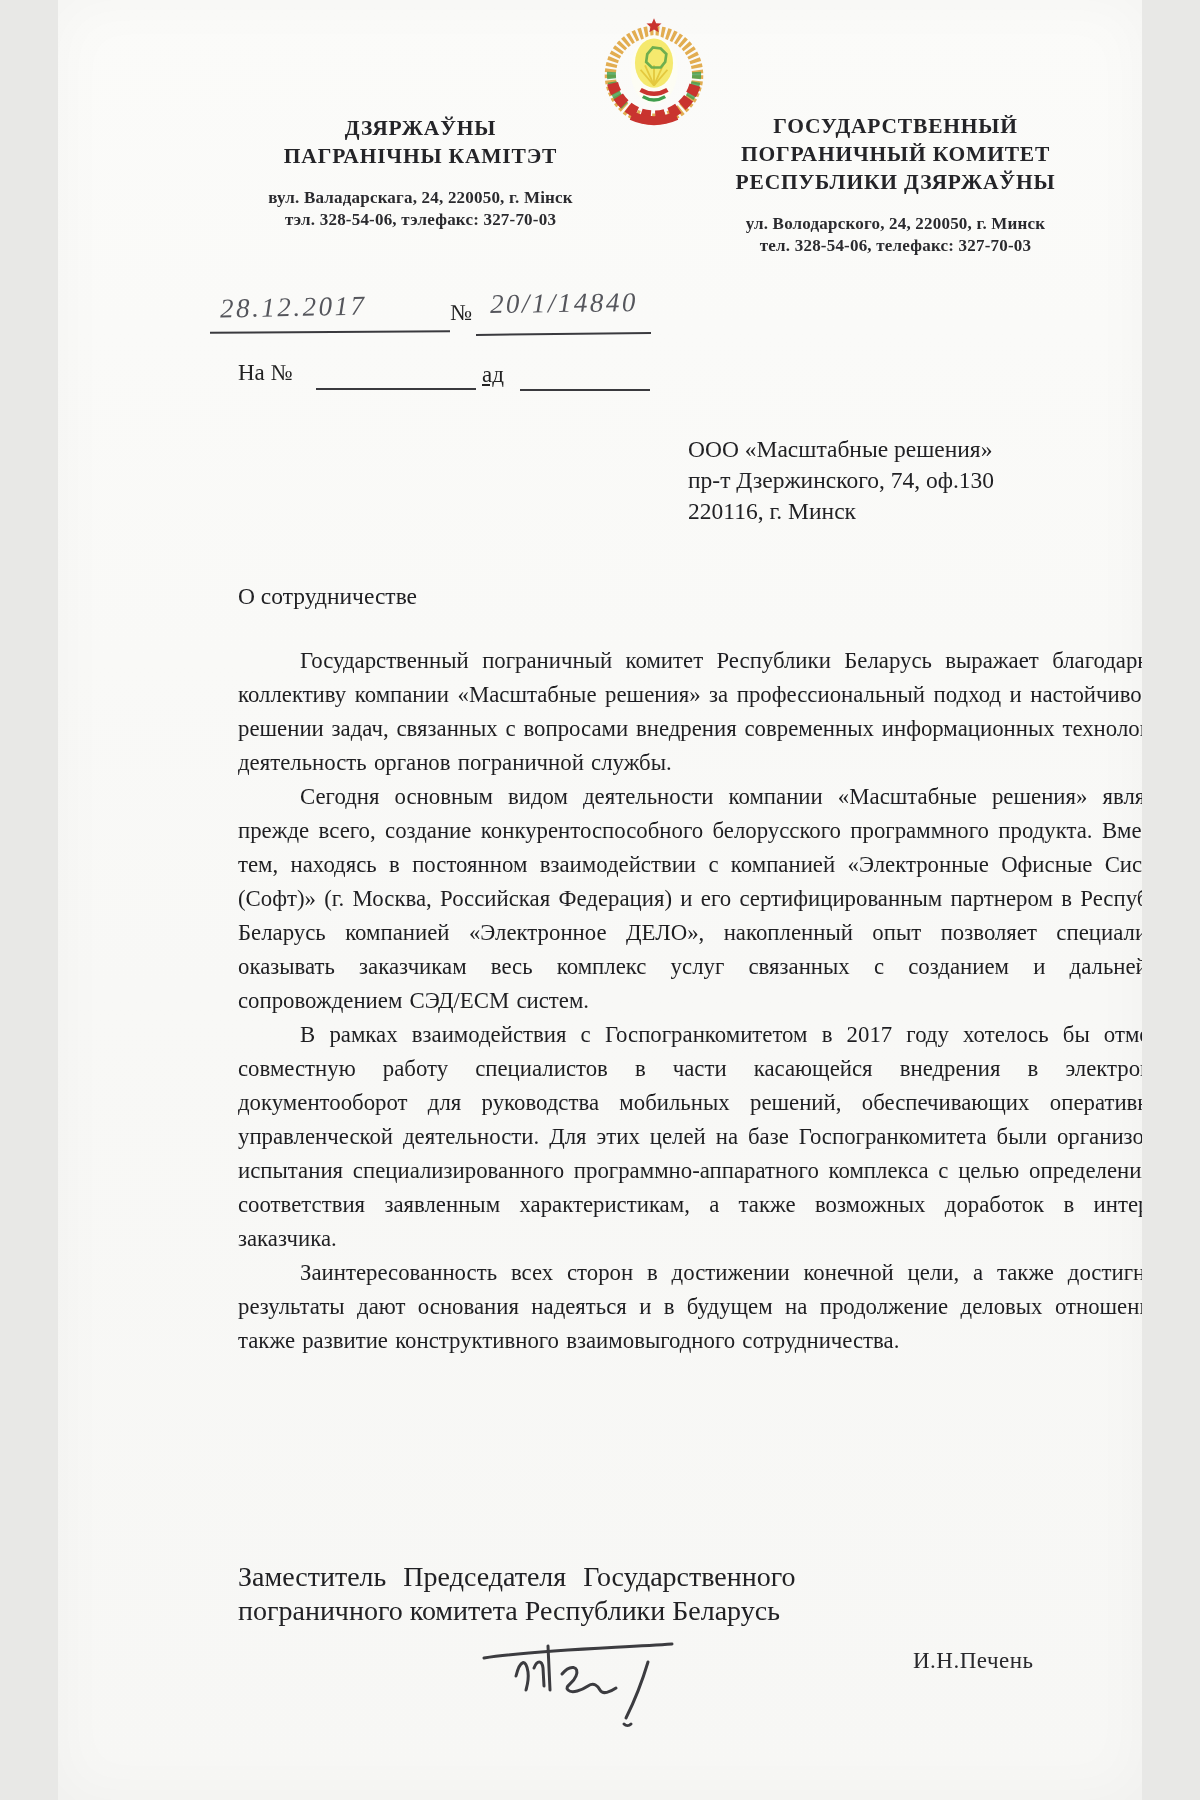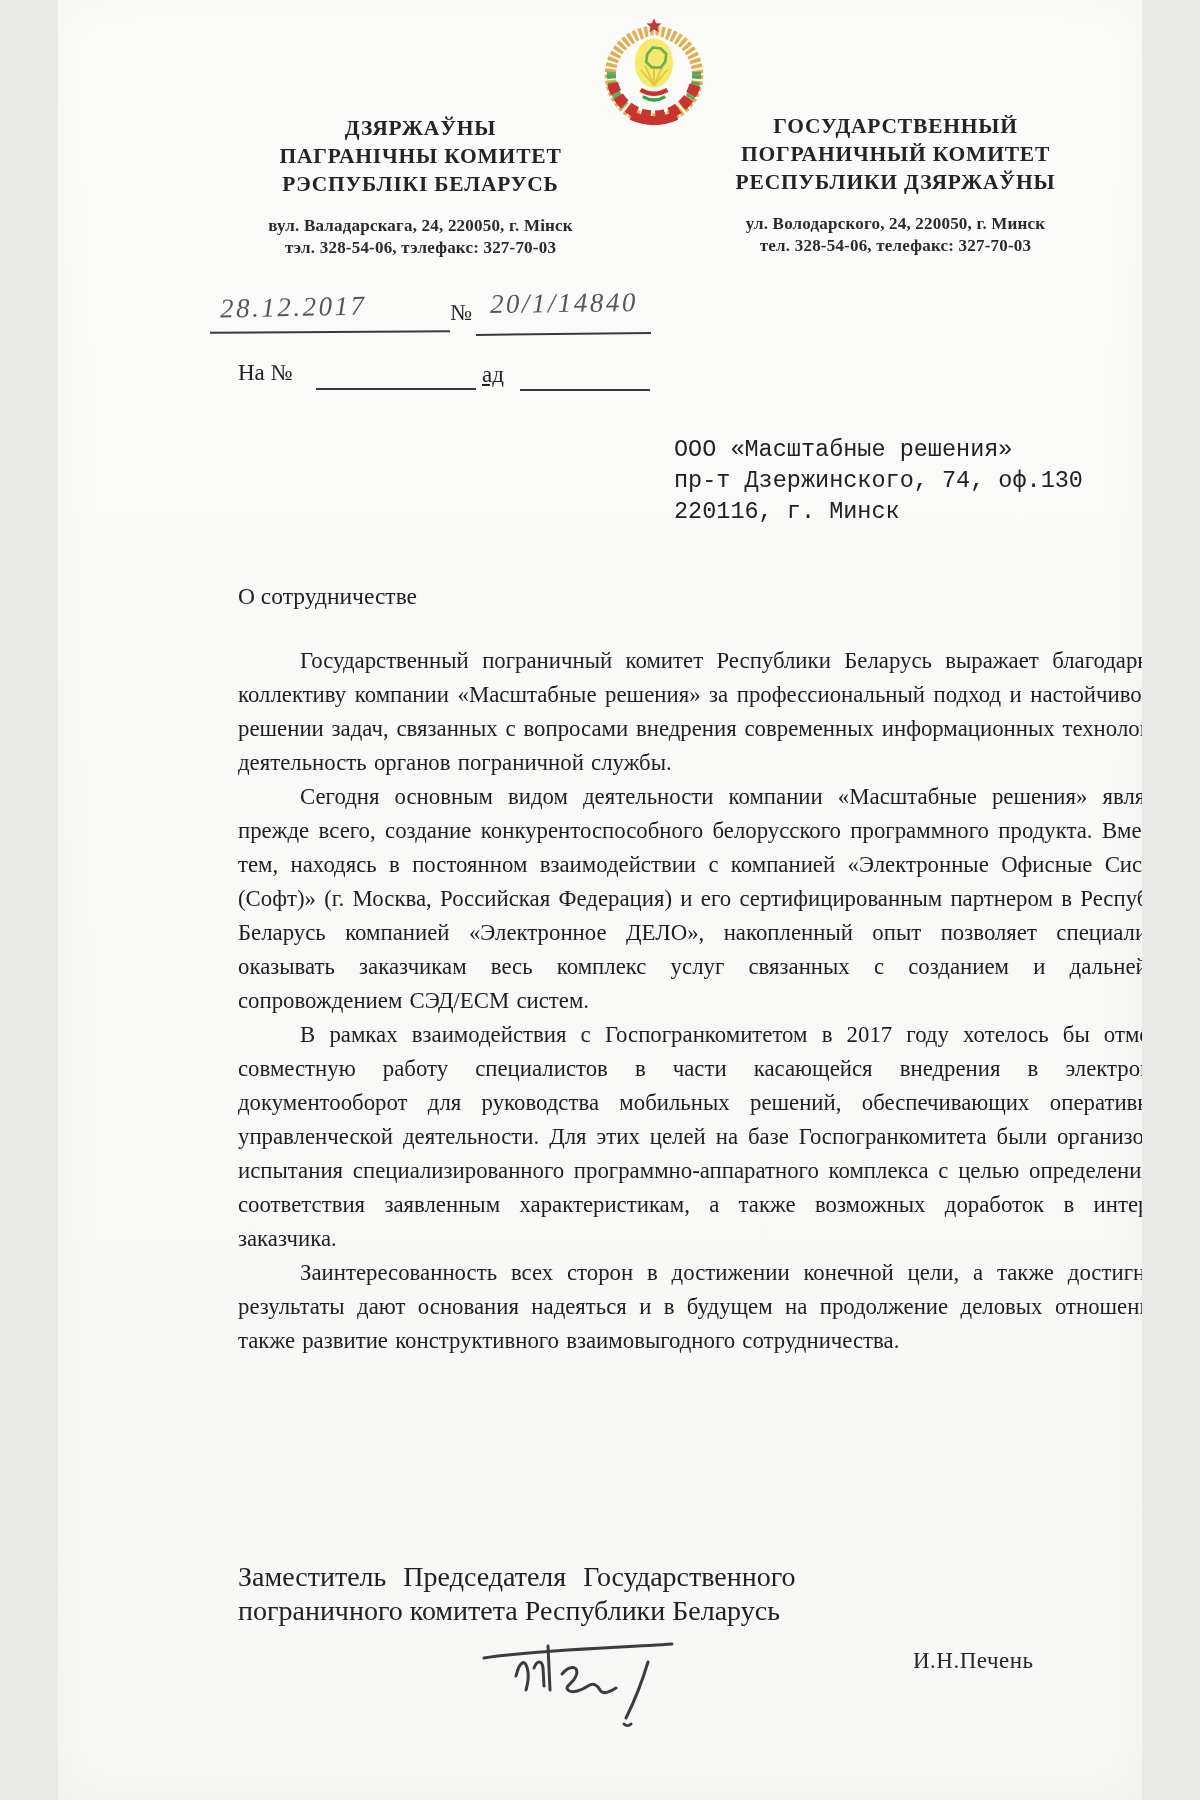--- a/index.html
+++ b/index.html
@@ -48,22 +48,22 @@
   .rule{ position:absolute; height:0; border-bottom:2px solid #3a3a3e; }
   .rule-date{ left:152px; top:331px; width:240px; transform:rotate(-0.3deg);}
   .rule-num{ left:418px; top:333px; width:175px; transform:rotate(-0.6deg);}
   .num-sign{ left:392px; top:300px; }
   .reply-label{ left:180px; top:360px; }
   .rule-reply1{ left:258px; top:388px; width:160px; }
   .reply-from{ left:424px; top:362px;text-decoration:underline; }
   .rule-reply2{ left:462px; top:389px; width:130px; }
   
   .recipient{
-    position:absolute; left:616px; top:434px; width:480px;
-    font-size:23.5px; line-height:31px; color:#212124;font-family:Liberation Mono, monospace;
+    position:absolute; left:630px; top:434px; width:480px;
+    font-size:23.5px; line-height:31px; color:#212124;
   }
   
   .subject{
     position:absolute; left:180px; top:583px;
     font-size:23.5px; color:#212124;
   }
   
   .body-text{
     position:absolute; left:180px; top:644px; width:954px;
     font-size:22.8px; line-height:34px;
@@ -113,22 +113,21 @@
 
       <path d="M38 66 Q50 73 62 66" fill="none" stroke="#c9342f" stroke-width="4"></path>
       <path d="M40 72 Q50 78 60 72" fill="none" stroke="#3f9e4d" stroke-width="3"></path>
 
       <path d="M50 2 l1.9 4.4 4.8 0.4 -3.6 3.1 1.1 4.7 -4.2 -2.5 -4.2 2.5 1.1 -4.7 -3.6 -3.1 4.8 -0.4 z" fill="#c9342f"></path>
     </svg>
   </div>
 
   <div class="org-col org-left">
     <div class="org-line">ДЗЯРЖАЎНЫ</div>
-    <div class="org-line">ПАГРАНІЧНЫ КОМИТЕТ</div>
-    <div class="org-line">РЭСПУБЛІКІ БЕЛАРУСЬ</div>
+    <div class="org-line">ПАГРАНІЧНЫ КАМІТЭТ</div>
     <div class="addr">
       <div>вул. Валадарскага, 24, 220050, г. Мінск</div>
       <div>тэл. 328-54-06, тэлефакс: 327-70-03</div>
     </div>
   </div>
 
   <div class="org-col org-right">
     <div class="org-line">ГОСУДАРСТВЕННЫЙ</div>
     <div class="org-line">ПОГРАНИЧНЫЙ КОМИТЕТ</div>
     <div class="org-line">РЕСПУБЛИКИ ДЗЯРЖАЎНЫ</div>

